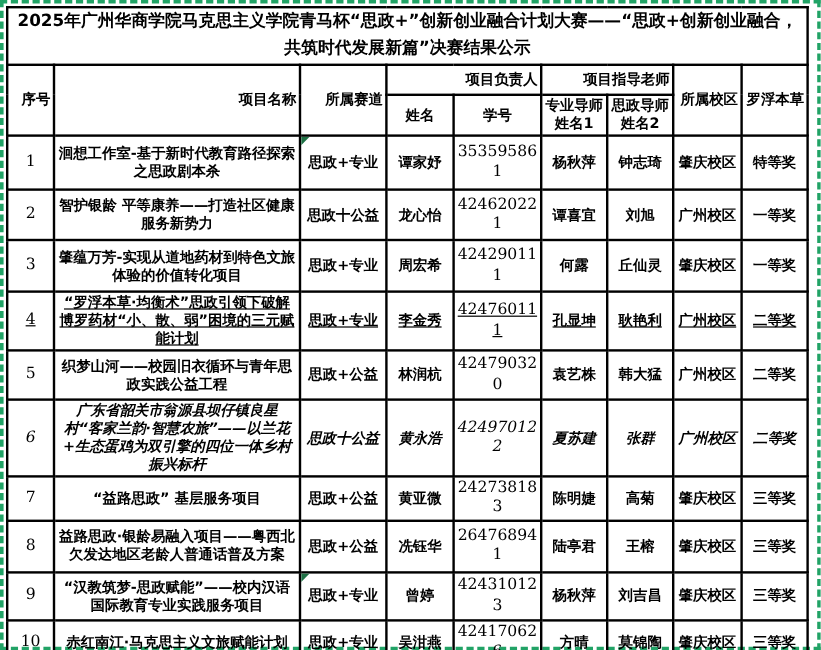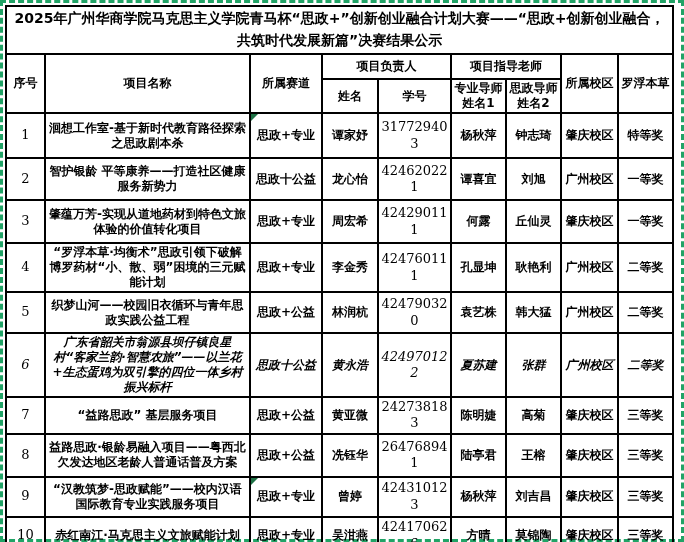--- a/index.html
+++ b/index.html
@@ -31,32 +31,32 @@
     overflow:hidden;
     word-break:break-all;
     position:relative;
   }
   td.title-cell {
     font-size:14px;
     line-height:1.55;
     height:46px;
     padding:0 4px;
   }
-  tr.hdr-top td { height:21px; }
+  tr.hdr-top td { height:21px;text-align:right; }
   tr.hdr-bottom td { height:25px; }
   td.num {
     font-family:"DejaVu Serif","Liberation Serif",serif;
     font-weight:normal;
     font-size:13px;
     letter-spacing:0px;
   }
   tbody tr:nth-child(1)  td { height:41px; }
   tbody tr:nth-child(2)  td { height:38px; }
   tbody tr:nth-child(3)  td { height:39px; }
-  tbody tr:nth-child(4)  td { height:43px; }
+  tbody tr:nth-child(4)  td { height:43px;text-decoration:underline; }
   tbody tr:nth-child(5)  td { height:37px; }
   tbody tr:nth-child(6)  td { height:57px;font-style:italic; }
   tbody tr:nth-child(7)  td { height:29px; }
   tbody tr:nth-child(8)  td { height:39px; }
   tbody tr:nth-child(9)  td { height:36px; }
   tbody tr:nth-child(10) td { height:34px; }
   .corner-flag {
     position:absolute; top:0; left:0;
     width:0; height:0;
     border-top:7px solid #1e7145;
@@ -101,21 +101,21 @@
     </thead>
     <tbody>
         <tr>
     <td class="num">1</td>
     <td>洄想工作室-基于新时代教育路径探索之思政剧本杀</td>
     <td>
       <i class="corner-flag" style="border-top-color: rgb(30, 113, 69);"></i>
       <span>思政+专业</span>
     </td>
     <td>谭家妤</td>
-    <td class="num">317729403</td>
+    <td class="num">353595861</td>
     <td>杨秋萍</td>
     <td>钟志琦</td>
     <td>肇庆校区</td>
     <td>特等奖</td>
   </tr>
         <tr>
     <td class="num">2</td>
     <td>智护银龄 平等康养——打造社区健康服务新势力</td>
     <td>
       

